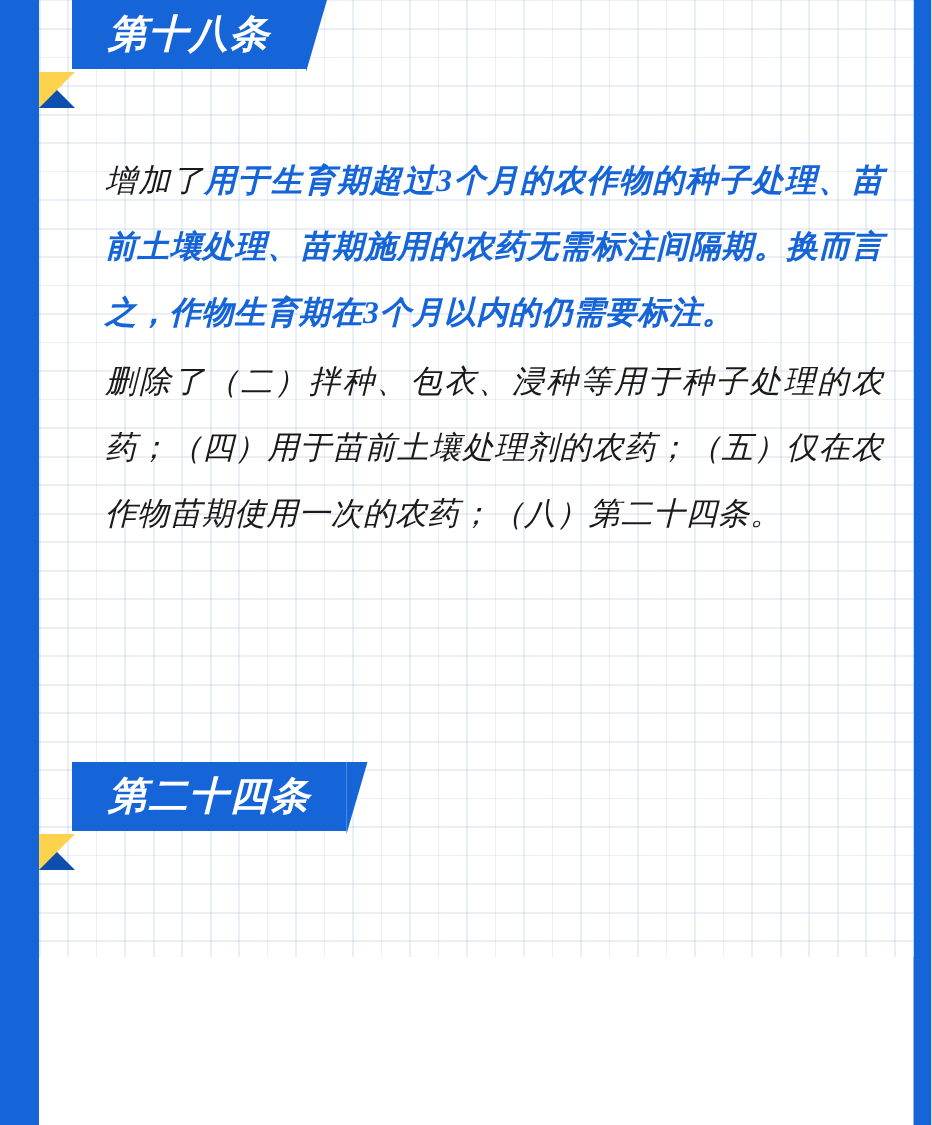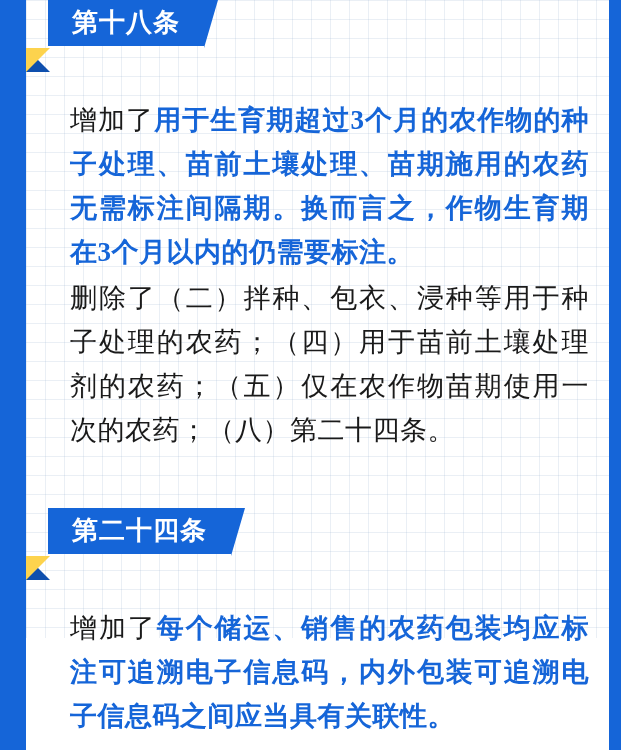--- a/index.html
+++ b/index.html
@@ -42,20 +42,21 @@
   .card {
     position: absolute;
     left: 26px;
     top: 0;
     width: 583px;
     height: 638px;
     background:
       repeating-linear-gradient(to right, rgba(150,175,205,0.20) 0 1px, transparent 1px 19px),
       repeating-linear-gradient(to bottom, rgba(150,175,205,0.20) 0 1px, transparent 1px 19px),
       #ffffff;
+    font-style: italic;
   }
   .section {
     position: absolute;
     left: 0;
     width: 583px;
   }
   .sec1 { top: 0; }
   .sec2 { top: 508px; }
 
   
@@ -99,21 +100,21 @@
     width: 0;
     height: 0;
     border-left: 24px solid #0e4fae;
     border-top: 24px solid transparent;
   }
 
   .body-text {
     position: relative;
     margin: 0;
     padding: 0 20px 0 44px;
-    font-size: 27px;
+    font-size: 21px;
     line-height: 44px;
     color: #1a1a1a;
     letter-spacing: 0.5px;
     font-family: "Liberation Serif", serif;
   }
   .para {
     margin: 0;
     text-align: justify;
   }
   .hl {
@@ -143,19 +144,16 @@
         <p class="para p1"><span>增加了</span><span class="hl">用于生育期超过3个月的农作物的种子处理、苗前土壤处理、苗期施用的农药无需标注间隔期。换而言之，作物生育期在3个月以内的仍需要标注。</span></p>
         <p class="para p2"><span>删除了（二）拌种、包衣、浸种等用于种子处理的农药；（四）用于苗前土壤处理剂的农药；（五）仅在农作物苗期使用一次的农药；（八）第二十四条。</span></p>
       </div>
     </div>
 
     <div class="section sec2">
       <div class="fold-shadow"></div>
       <div class="title-tab">第二十四条</div>
       <div class="fold"></div>
 
-      <div class="body-text">
-        <p class="para p3"><span>增加了</span><span class="hl">每个储运、销售的农药包装均应标注可追溯电子信息码，内外包装可追溯电子信息码之间应当具有关联性。</span></p>
-      </div>
     </div>
 
   </div>
 </div>
 
 </body></html>

